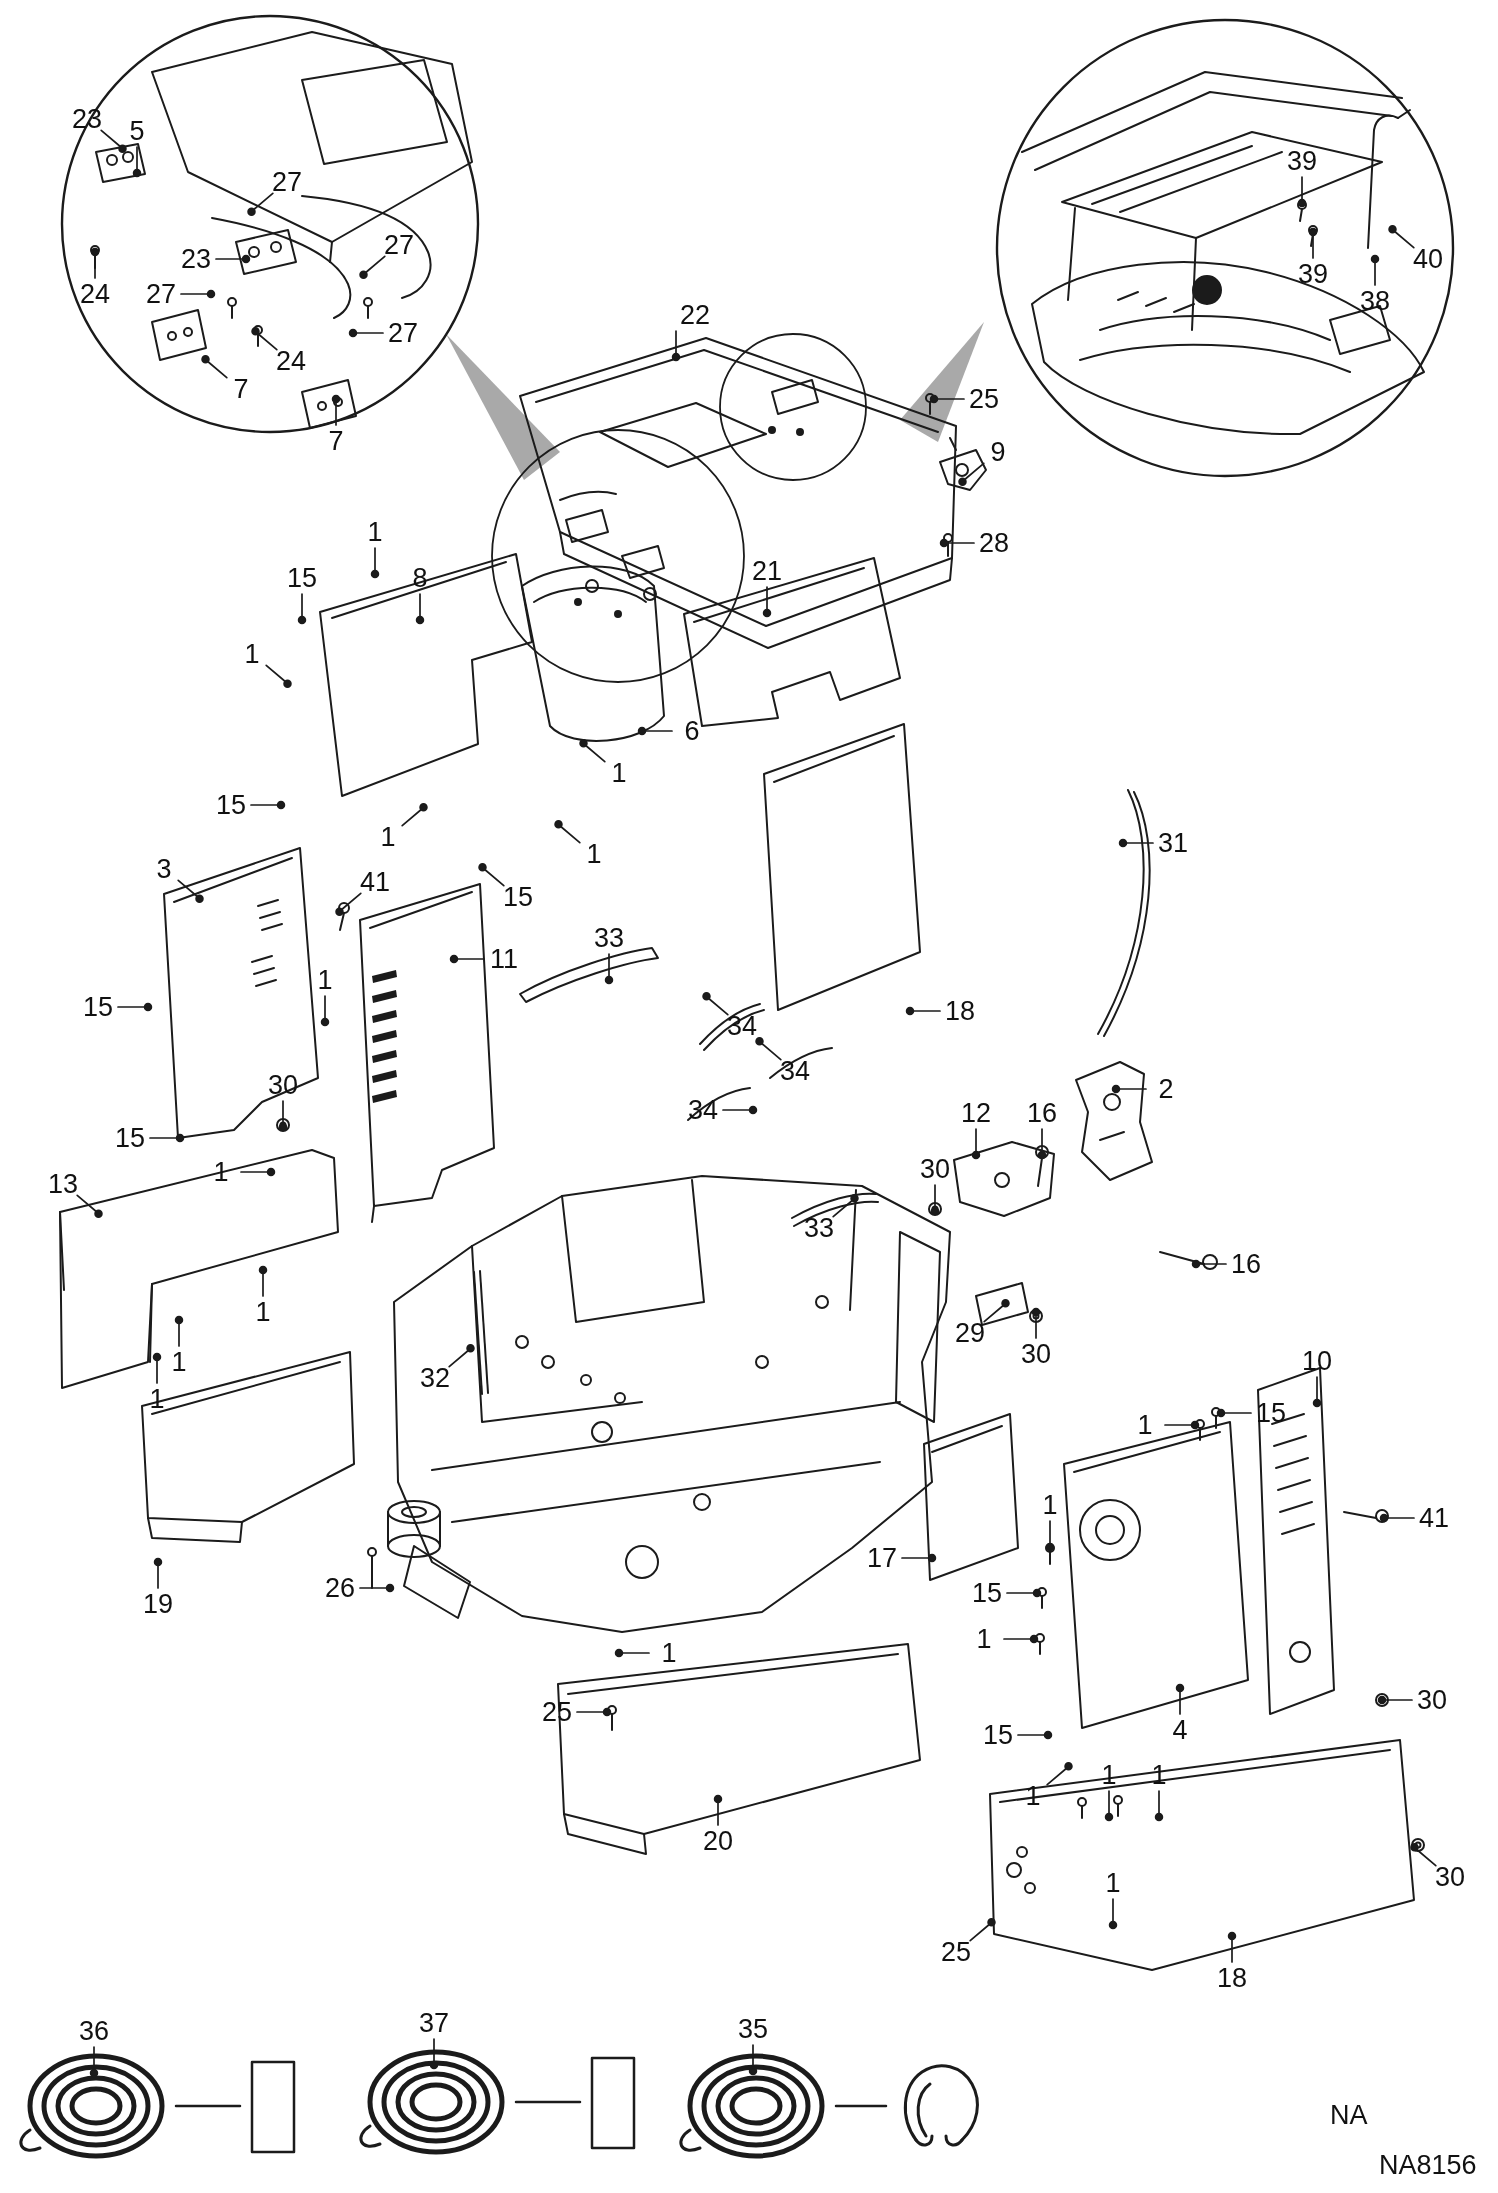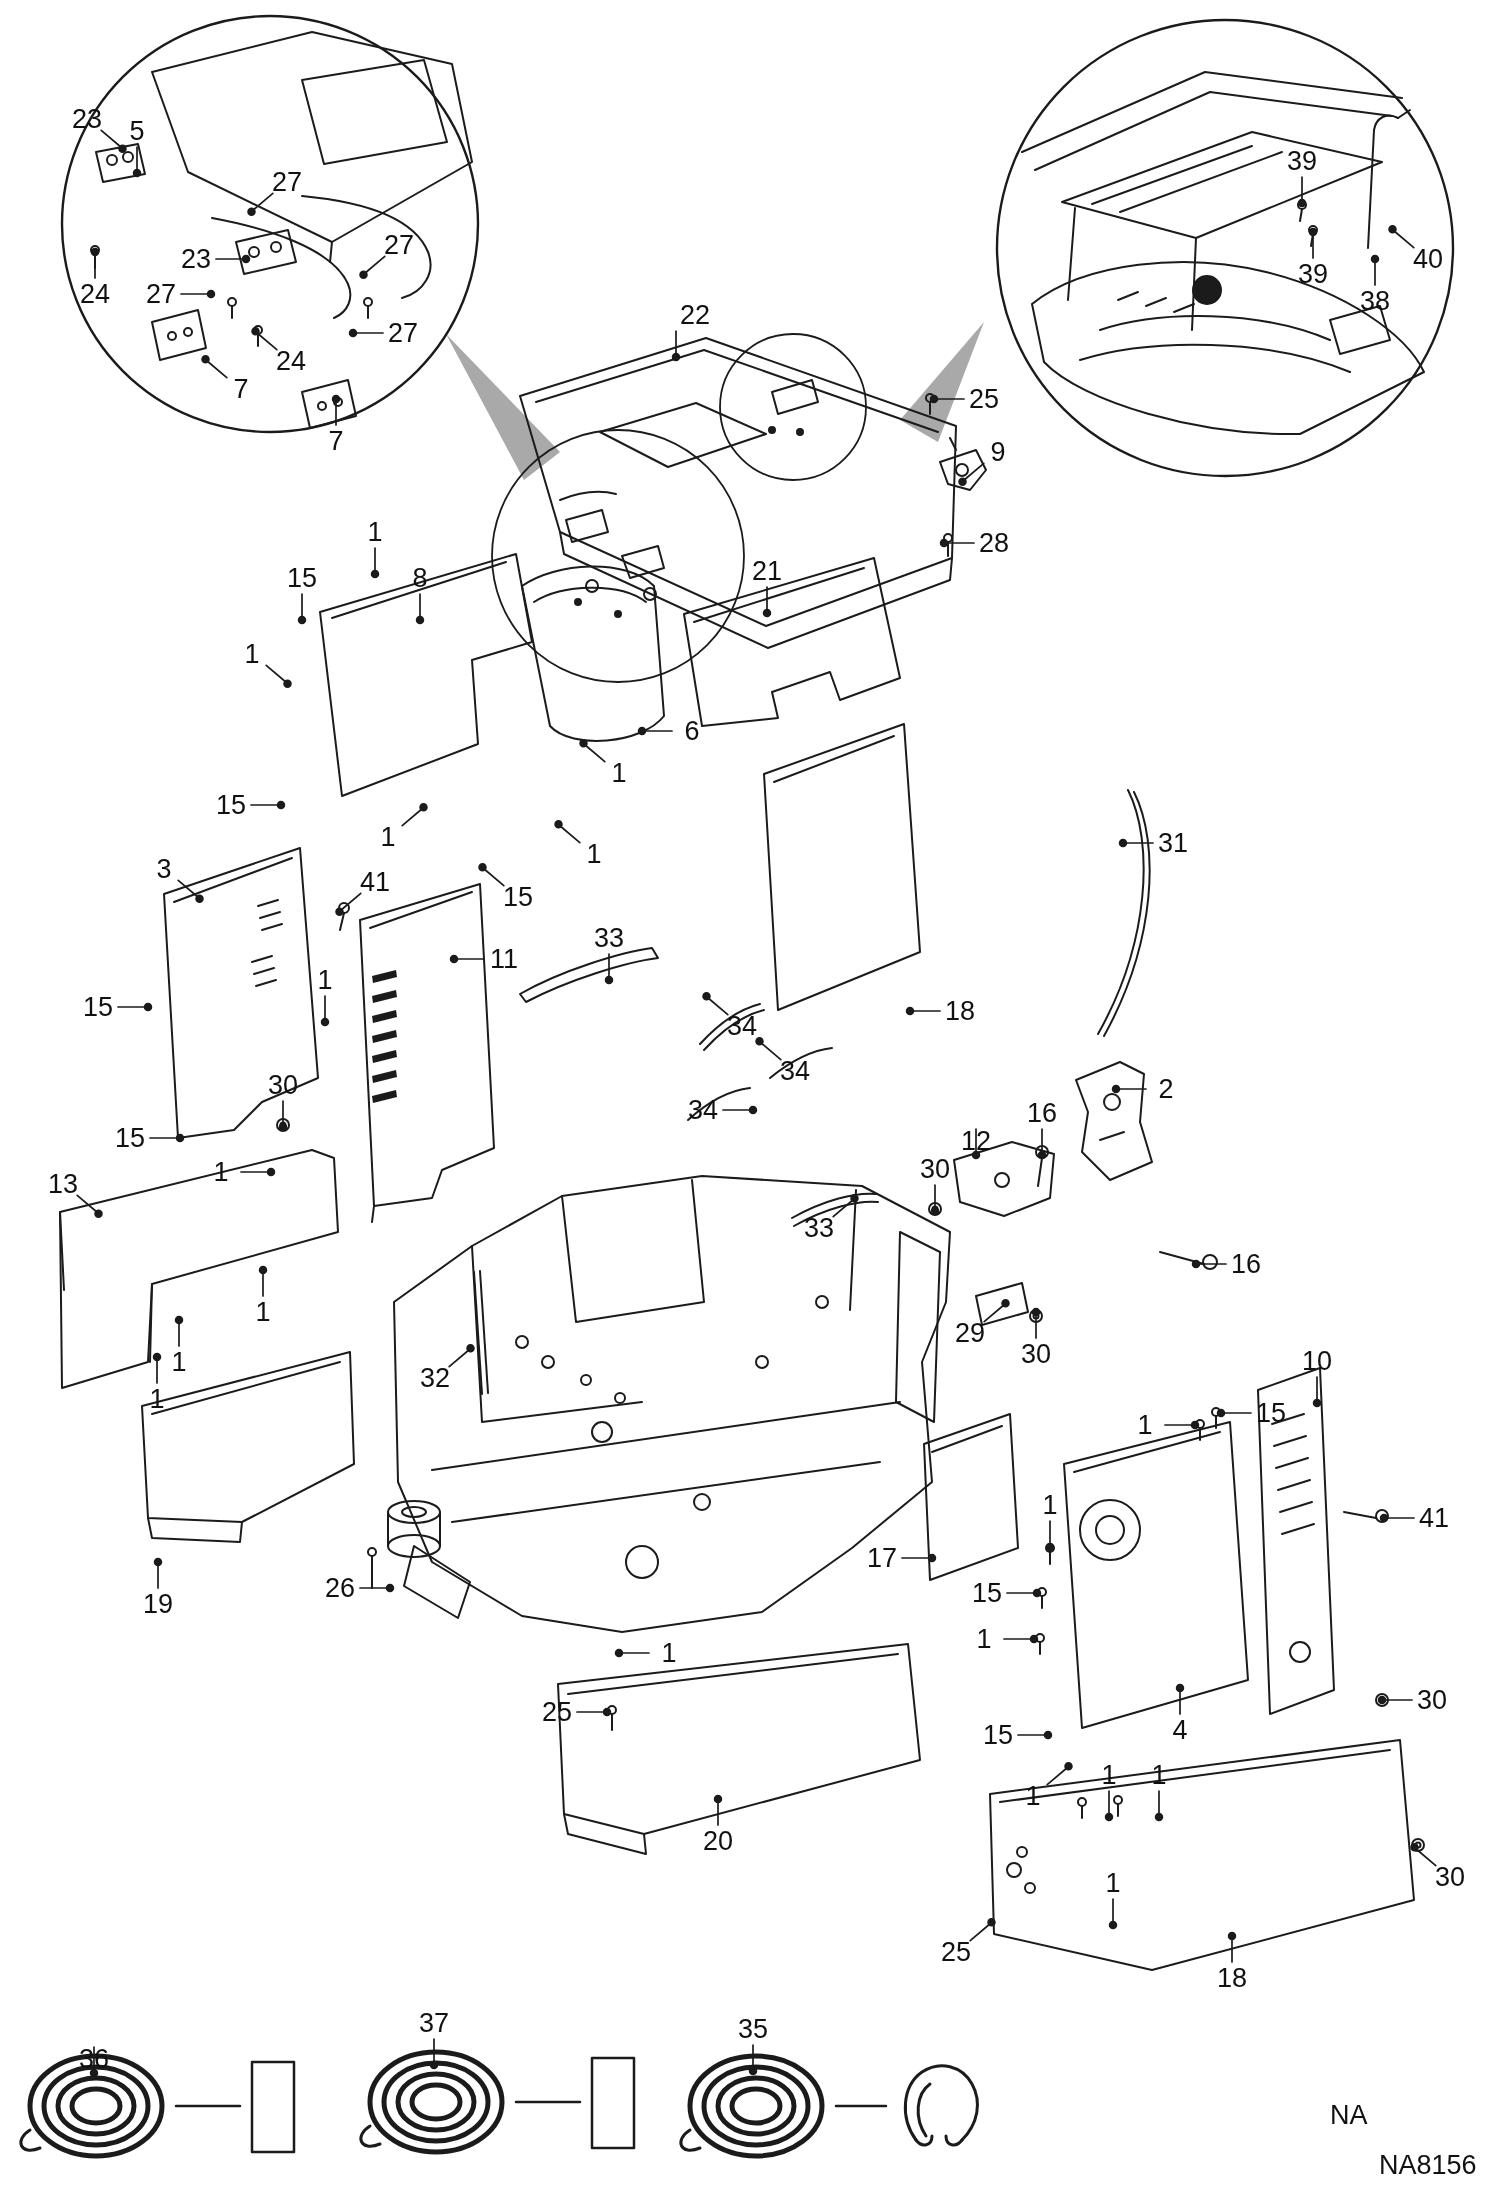--- a/index.html
+++ b/index.html
@@ -593,21 +593,21 @@
       <div class="callout" style="left: 504px; top: 959px;">11</div>
       <div class="callout" style="left: 742px; top: 1026px;">34</div>
       <div class="callout" style="left: 98px; top: 1007px;">15</div>
       <div class="callout" style="left: 325px; top: 980px;">1</div>
       <div class="callout" style="left: 960px; top: 1011px;">18</div>
       <div class="callout" style="left: 795px; top: 1071px;">34</div>
       <div class="callout" style="left: 703px; top: 1110px;">34</div>
       <div class="callout" style="left: 1166px; top: 1089px;">2</div>
       <div class="callout" style="left: 283px; top: 1085px;">30</div>
       <div class="callout" style="left: 130px; top: 1138px;">15</div>
-      <div class="callout" style="left: 976px; top: 1113px; margin-top: 28px;">12</div>
+      <div class="callout" style="left: 976px; top: 1113px;">12</div>
       <div class="callout" style="left: 1042px; top: 1113px;">16</div>
       <div class="callout" style="left: 221px; top: 1172px;">1</div>
       <div class="callout" style="left: 935px; top: 1169px;">30</div>
       <div class="callout" style="left: 63px; top: 1184px;">13</div>
       <div class="callout" style="left: 819px; top: 1228px;">33</div>
       <div class="callout" style="left: 1246px; top: 1264px;">16</div>
       <div class="callout" style="left: 263px; top: 1312px;">1</div>
       <div class="callout" style="left: 970px; top: 1333px;">29</div>
       <div class="callout" style="left: 1036px; top: 1354px;">30</div>
       <div class="callout" style="left: 179px; top: 1362px;">1</div>
@@ -629,21 +629,21 @@
       <div class="callout" style="left: 1180px; top: 1730px;">4</div>
       <div class="callout" style="left: 1432px; top: 1700px;">30</div>
       <div class="callout" style="left: 1033px; top: 1796px;">1</div>
       <div class="callout" style="left: 1109px; top: 1775px;">1</div>
       <div class="callout" style="left: 1159px; top: 1775px;">1</div>
       <div class="callout" style="left: 718px; top: 1841px;">20</div>
       <div class="callout" style="left: 1450px; top: 1877px;">30</div>
       <div class="callout" style="left: 1113px; top: 1883px;">1</div>
       <div class="callout" style="left: 956px; top: 1952px;">25</div>
       <div class="callout" style="left: 1232px; top: 1978px;">18</div>
-      <div class="callout" style="left: 94px; top: 2031px; margin-top: 28px;">36</div>
+      <div class="callout" style="left: 94px; top: 2031px;">36</div>
       <div class="callout" style="left: 434px; top: 2023px;">37</div>
       <div class="callout" style="left: 753px; top: 2029px;">35</div>
     </div>
 
 <div class="idtext" style="left:1330px; top:2100px;">NA</div>
 <div class="idtext" style="left:1379px; top:2150px;">NA8156</div>
 
 </div>
 
 </body></html>

